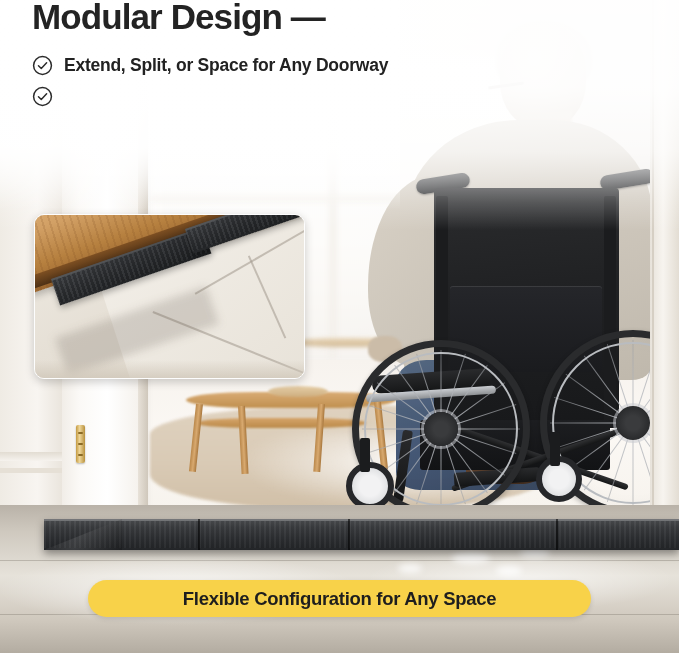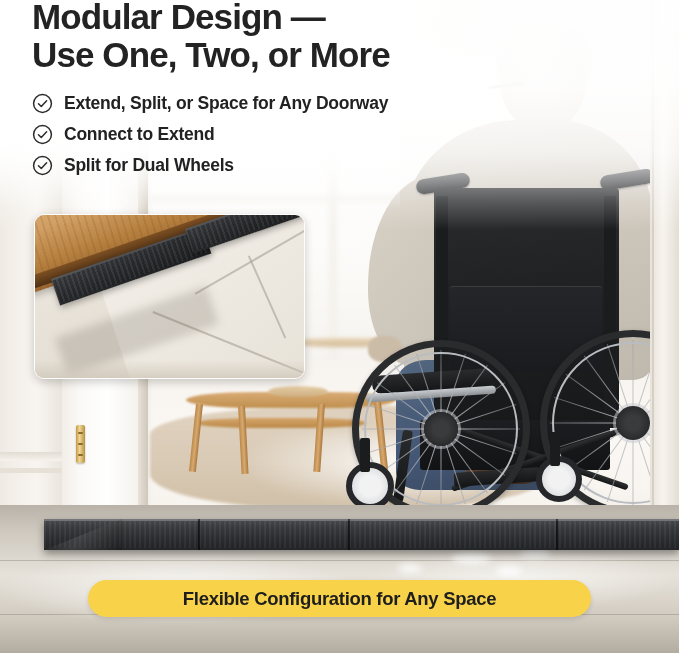--- a/index.html
+++ b/index.html
@@ -516,50 +516,39 @@
     <div class="ramp-seam" style="left:348px;"></div>
     <div class="ramp-seam" style="left:556px;"></div>
 
     <div class="top-wash"></div>
     <div class="top-wash-left"></div>
   </div>
 
   <div class="copy">
     <div class="headline">
       <span>Modular Design —</span>
-      <span>Use One, Two, or More</span>
     </div>
 
     <div class="bullets">
       <div class="bullet">
         <span class="check">
           <svg width="21" height="21" viewBox="0 0 24 24" fill="none">
             <circle cx="12" cy="12" r="10.2" stroke="#2B2B2B" stroke-width="1.7"></circle>
             <path d="M7.4 12.3 L10.6 15.4 L16.7 8.9" stroke="#2B2B2B" stroke-width="1.7" stroke-linecap="round" stroke-linejoin="round"></path>
           </svg>
         </span>
         <span class="bullet-text">Extend, Split, or Space for Any Doorway</span>
       </div>
       <div class="bullet">
         <span class="check">
           <svg width="21" height="21" viewBox="0 0 24 24" fill="none">
             <circle cx="12" cy="12" r="10.2" stroke="#2B2B2B" stroke-width="1.7"></circle>
             <path d="M7.4 12.3 L10.6 15.4 L16.7 8.9" stroke="#2B2B2B" stroke-width="1.7" stroke-linecap="round" stroke-linejoin="round"></path>
           </svg>
         </span>
-        <span class="bullet-text">Connect to Extend</span>
-      </div>
-      <div class="bullet">
-        <span class="check">
-          <svg width="21" height="21" viewBox="0 0 24 24" fill="none">
-            <circle cx="12" cy="12" r="10.2" stroke="#2B2B2B" stroke-width="1.7"></circle>
-            <path d="M7.4 12.3 L10.6 15.4 L16.7 8.9" stroke="#2B2B2B" stroke-width="1.7" stroke-linecap="round" stroke-linejoin="round"></path>
-          </svg>
-        </span>
-        <span class="bullet-text">Split for Dual Wheels</span>
       </div>
     </div>
   </div>
 
   <div class="inset">
     <div class="ins-tile"></div>
     <div class="ins-tile-b"></div>
     <div class="ins-grout" style="left:118px;top:96px;width:200px;transform:rotate(22deg);"></div>
     <div class="ins-grout" style="left:160px;top:78px;width:140px;transform:rotate(-30deg);"></div>
     <div class="ins-grout" style="left:214px;top:40px;width:90px;transform:rotate(66deg);"></div>

